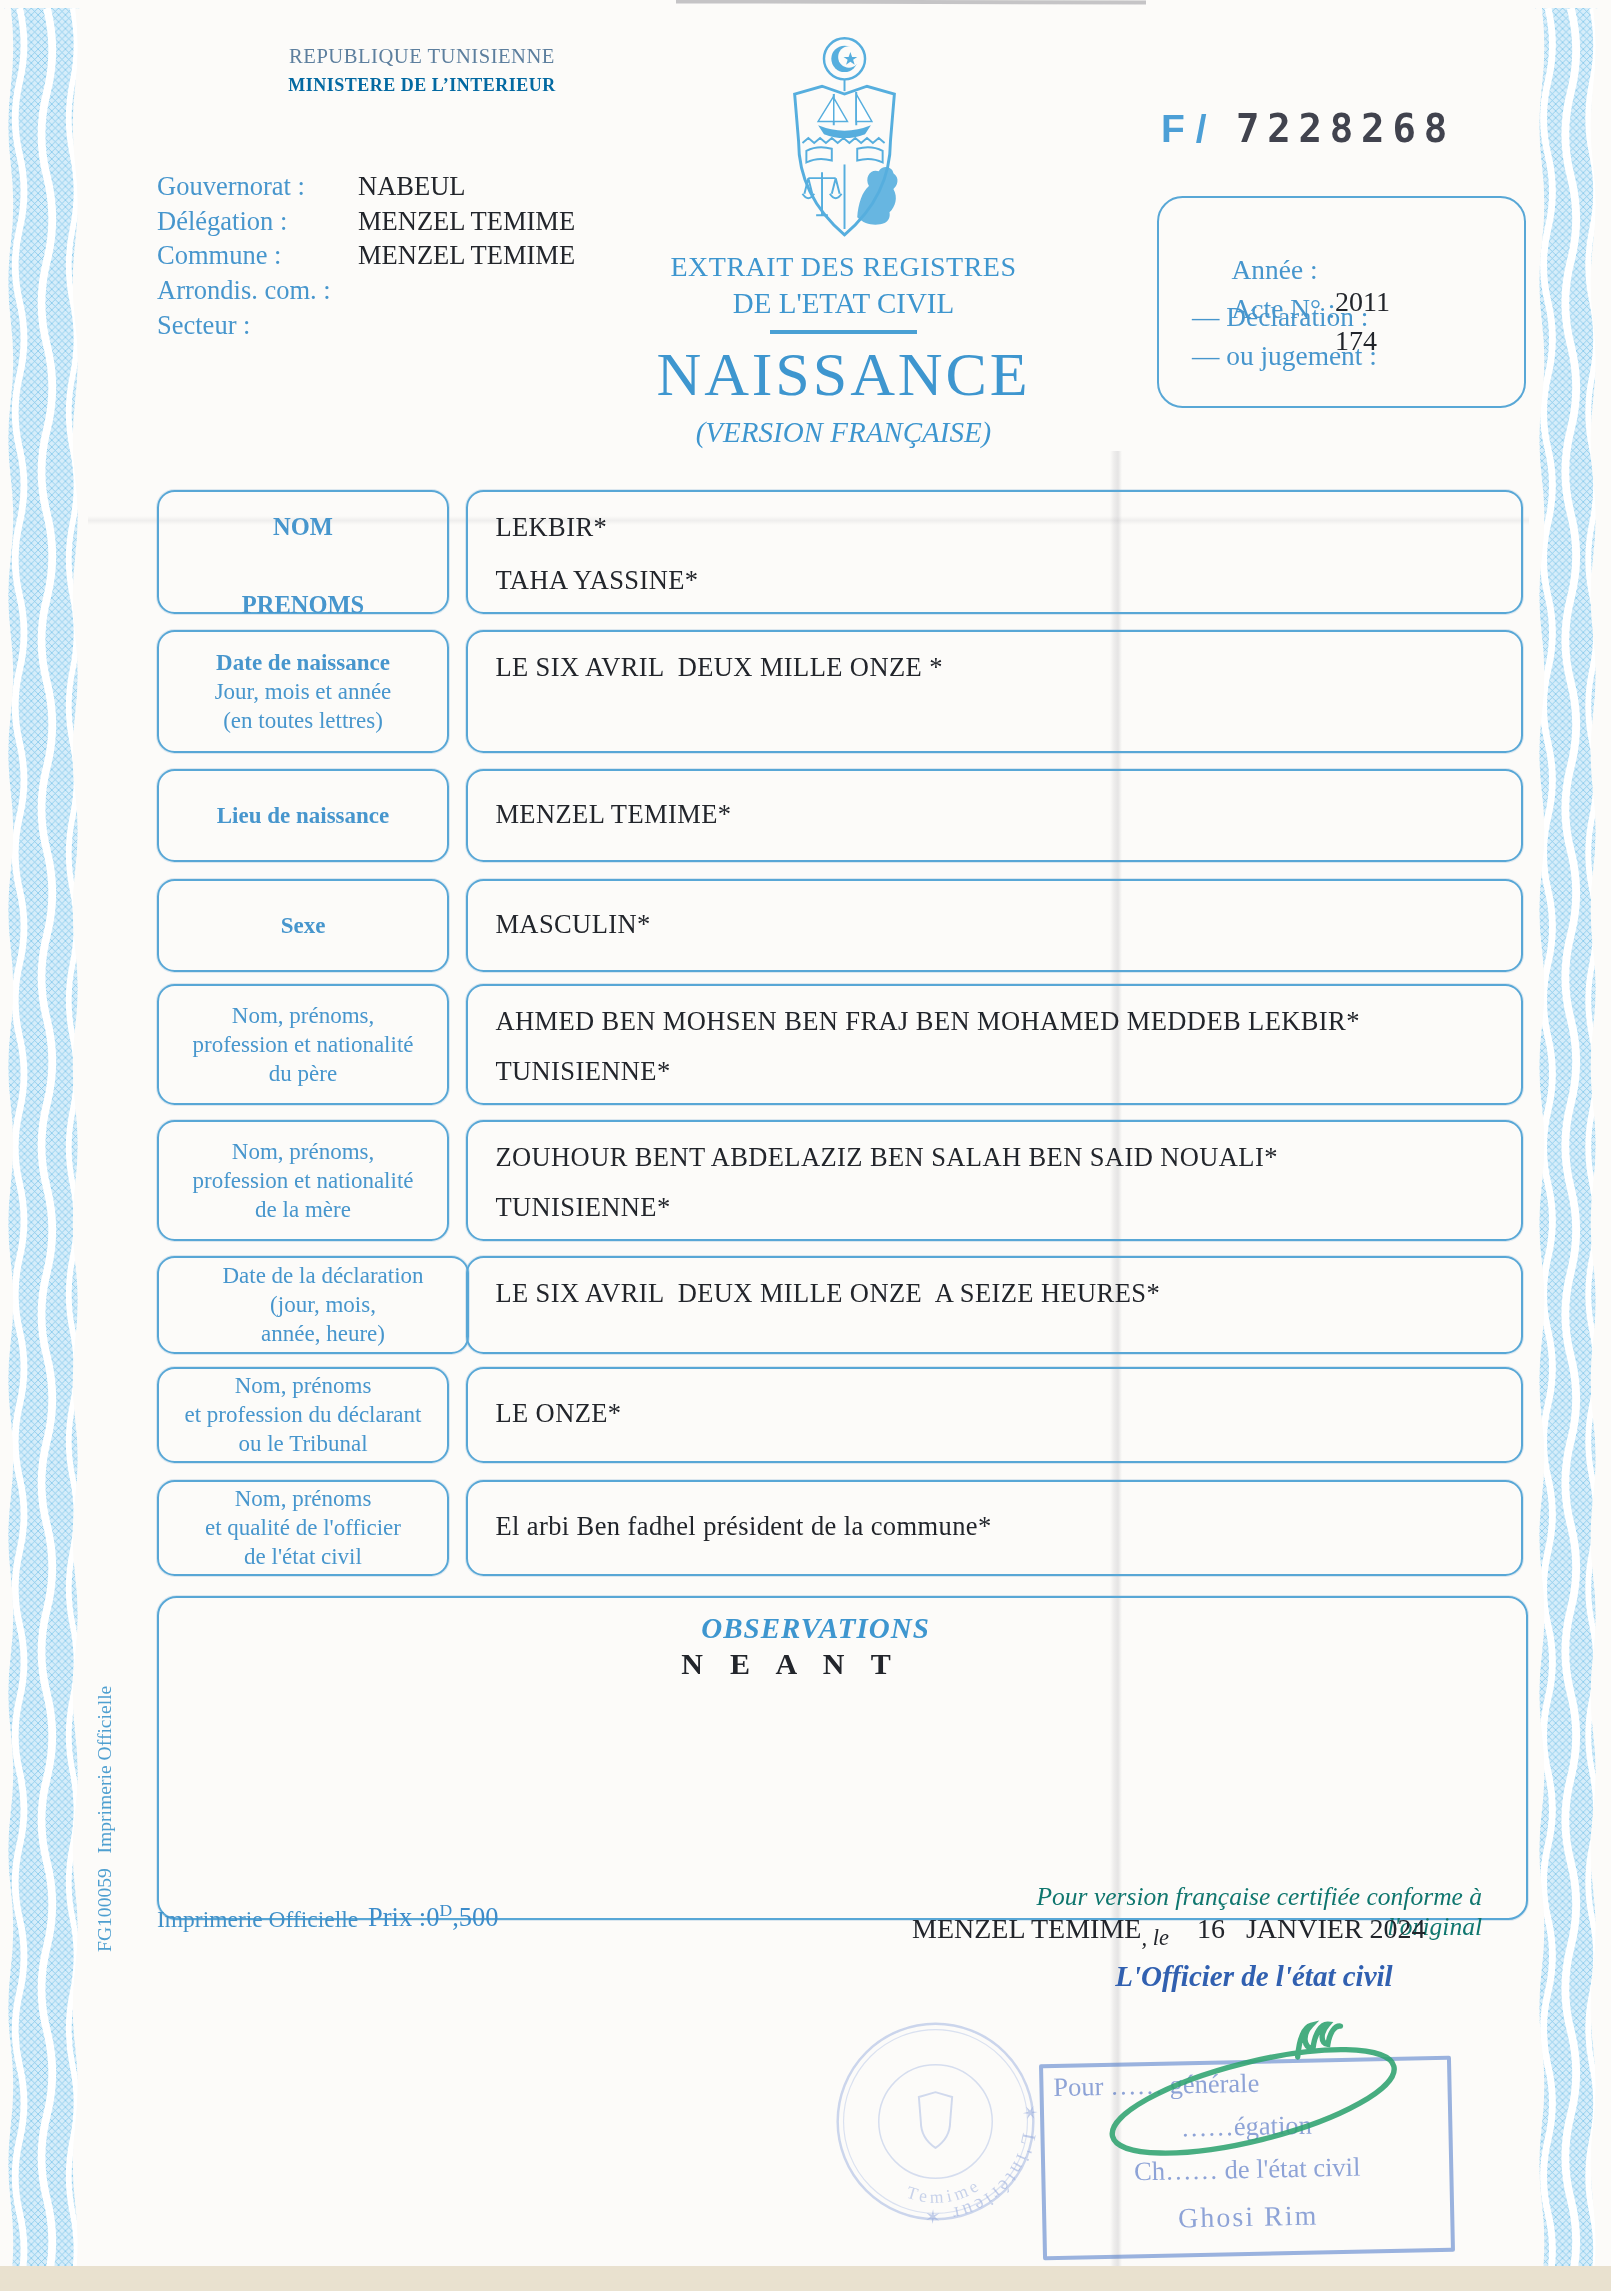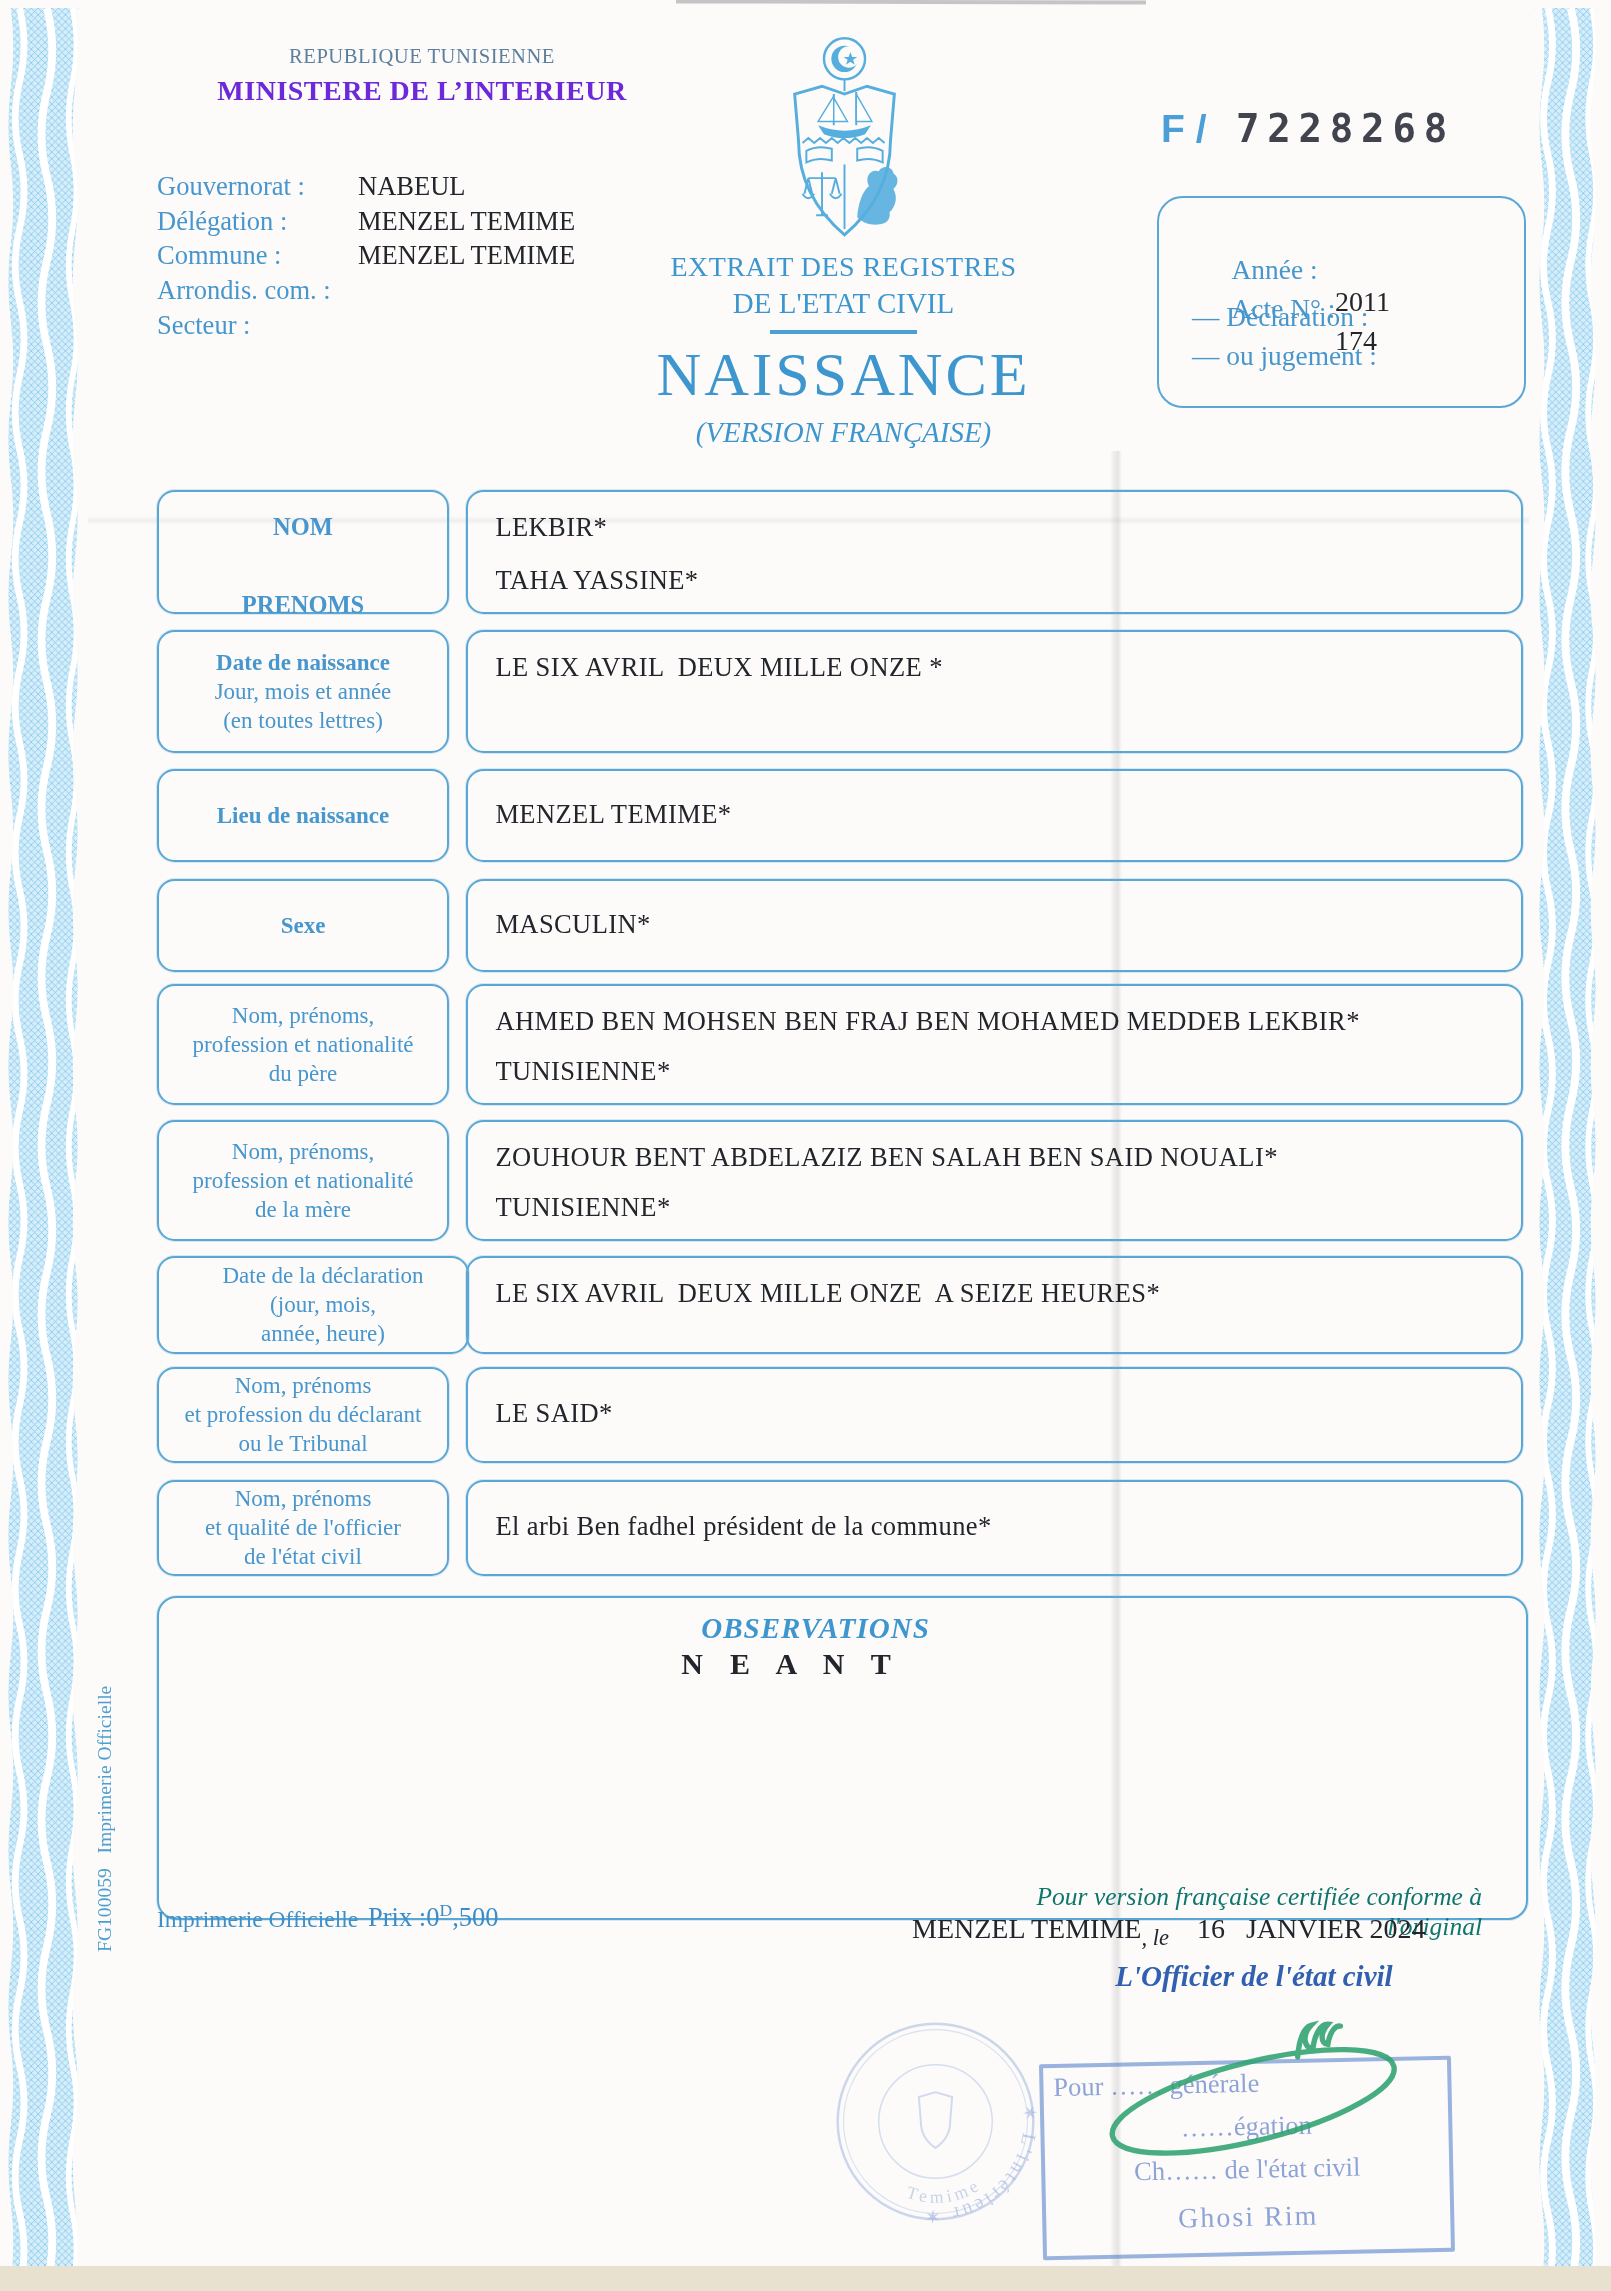--- a/index.html
+++ b/index.html
@@ -23,21 +23,21 @@
   .crease-v{left:1110px;top:451px;width:11.8px;height:1841px;
     background:linear-gradient(90deg,transparent,rgba(110,110,120,.10),rgba(110,110,120,.16),transparent);}
   .crease-h{left:88px;top:516px;width:1441px;height:8.8px;
     background:linear-gradient(180deg,transparent,rgba(110,110,120,.09),transparent);}
   .scan-edge{left:676px;top:0;width:470px;height:3.9px;background:rgba(95,95,102,.35);transform:rotate(.15deg);}
   .bottom-strip{left:0;top:2266px;width:1611px;height:25.5px;background:#e9e1cf;}
 
   
   .head-block{left:167px;top:45px;width:510px;text-align:center;}
   .republic{font-size:20.6px;color:#5d7f9e;letter-spacing:0.5px;}
-  .ministry{font-size:28px;font-weight:bold;color:#6d28d9;margin-top:6.9px;letter-spacing:0.5px;}
+  .ministry{font-size:18px;font-weight:bold;color:#0369a1;margin-top:6.9px;letter-spacing:0.5px;}
 
   .admin{left:157px;top:171px;width:549px;}
   .admin-row{position:absolute;left:0;width:549px;font-size:26.5px;}
   .admin-row .a-lbl{color:var(--lblue);}
   .admin-row .a-val{position:absolute;left:201px;color:var(--ink);white-space:pre;}
 
   .form-series{left:1161px;top:106px;}
   .f-label{font-family:"Liberation Sans",sans-serif;font-size:39px;font-weight:bold;color:#4c9fd6;}
   .f-number{font-family:"DejaVu Sans Mono",monospace;font-size:39px;font-weight:bold;
             color:#41434e;letter-spacing:7.8px;margin-left:25.5px;}
@@ -249,21 +249,21 @@
       </div>
       <div class="abs val-box" style="left: 466px; top: 1256px; width: 1053px; height: 94px;">
         <div class="val-line" style="top: 19.6px;">LE SIX AVRIL  DEUX MILLE ONZE  A SEIZE HEURES*</div>
       </div>
       <div class="abs lbl-box" style="left: 157px; top: 1367px; width: 288px; height: 92px; row-gap: 1px;">
         <div class="lbl-line">Nom, prénoms</div>
         <div class="lbl-line">et profession du déclarant</div>
         <div class="lbl-line">ou le Tribunal</div>
       </div>
       <div class="abs val-box" style="left: 466px; top: 1367px; width: 1053px; height: 92px;">
-        <div class="val-line" style="top: 50%; transform: translateY(-55%);">LE SAID*</div>
+        <div class="val-line" style="top: 50%; transform: translateY(-55%);">LE ONZE*</div>
       </div>
       <div class="abs lbl-box" style="left: 157px; top: 1480px; width: 288px; height: 92px; row-gap: 1px;">
         <div class="lbl-line">Nom, prénoms</div>
         <div class="lbl-line">et qualité de l'officier</div>
         <div class="lbl-line">de l'état civil</div>
       </div>
       <div class="abs val-box" style="left: 466px; top: 1480px; width: 1053px; height: 92px;">
         <div class="val-line" style="top: 50%; transform: translateY(-55%);">El arbi Ben fadhel président de la commune*</div>
       </div>
     </div>

